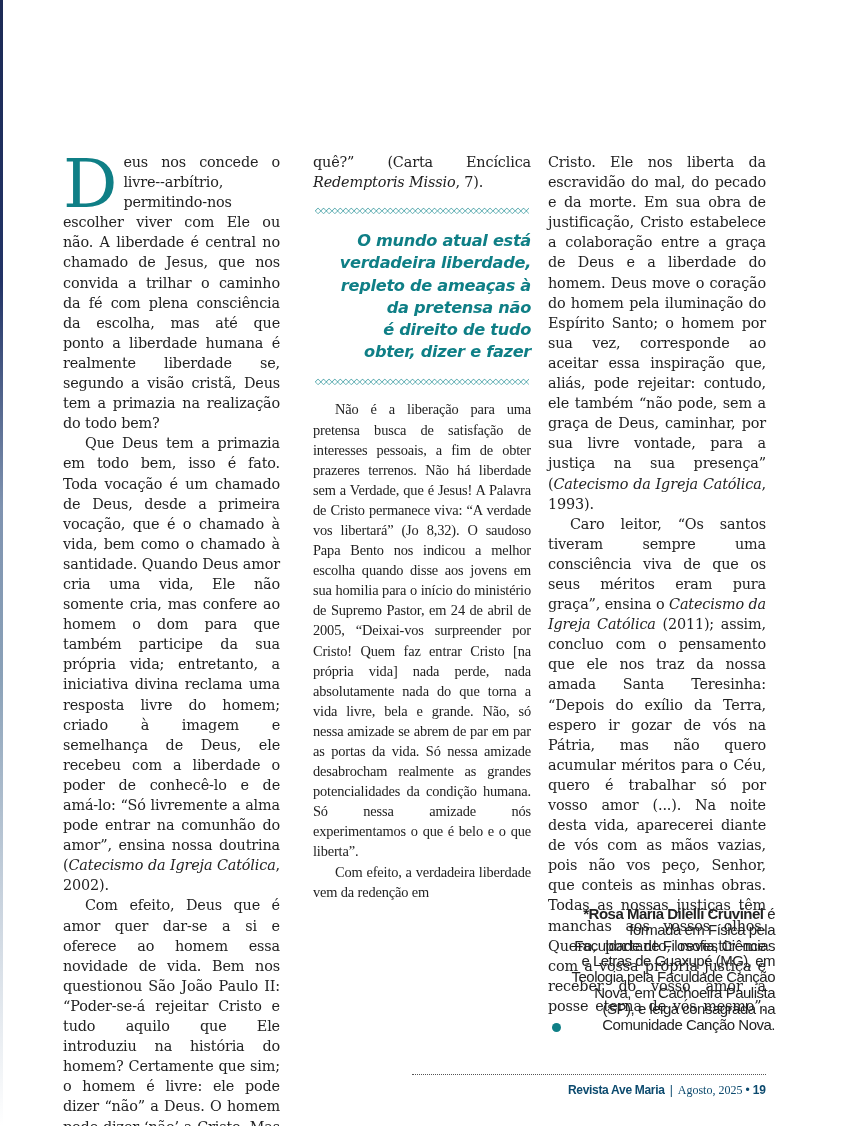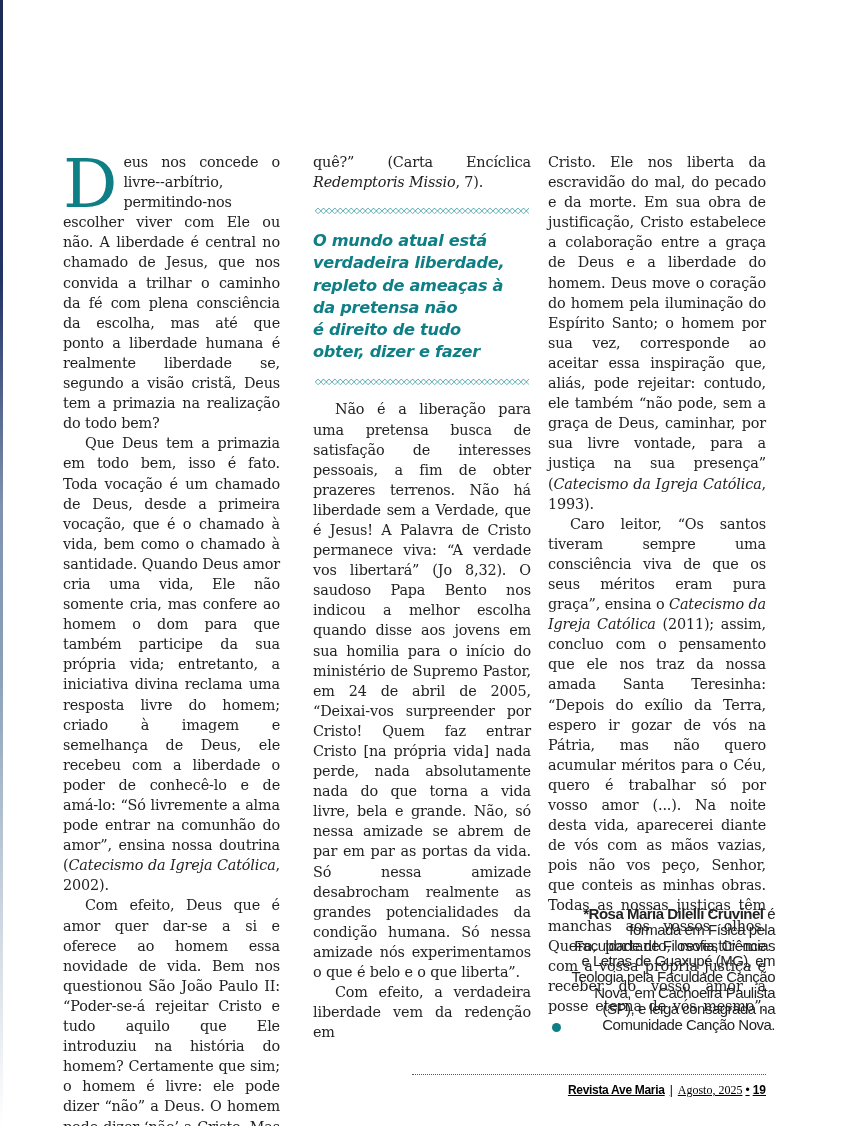--- a/index.html
+++ b/index.html
@@ -28,45 +28,44 @@
       float: left; font-size: 68px; line-height: 56px; color: #0f7f86;
       margin: 4px 6px 0 0; font-family: "DejaVu Serif", serif;
     }
     i { font-style: italic; }
     .divider {
       height: 10px; margin: 14px 2px 0 2px; overflow: hidden; white-space: nowrap;
       color: #1a8a90; font-size: 8px; line-height: 10px; letter-spacing: -0.6px;
       font-family: "DejaVu Sans", sans-serif;
     }
     .pullquote {
-      margin: 14px 0 12px 0; text-align: left; color: #0f7f86;
+      margin: 14px 0 12px 0; text-align: right; color: #0f7f86;
       font-family: "DejaVu Sans", sans-serif; font-weight: bold; font-style: italic;
       font-size: 16.2px; line-height: 22.2px; letter-spacing: -0.3px;
     }
     .pullquote span { display: block; }
-    .col2 .after-quote { margin-top: 12px; }
+    .col2 .after-quote { margin-top: 12px; font-family: Liberation Serif, serif; }
     .end-dot {
       display: inline-block; width: 9px; height: 9px; border-radius: 50%;
       background: #0f7f86; margin-left: 4px; vertical-align: -1px;
     }
     .bio {
       position: absolute; left: 570px; top: 906px; width: 205px;
       font-family: "Liberation Sans", sans-serif; font-size: 15px; line-height: 15.8px;
       text-align: right; color: #222; letter-spacing: -0.5px;
     }
     .bio b { font-weight: bold; }
     .footer-rule {
       position: absolute; left: 412px; top: 1074px; width: 354px; height: 0;
       border-top: 1px dotted #555;
     }
     .footer {
       position: absolute; right: 84px; top: 1083px;
-      font-family: "Liberation Sans", sans-serif; font-size: 12px; color: #000000;
+      font-family: "Liberation Sans", sans-serif; font-size: 12px; color: #0c4a6e;
       white-space: nowrap;
-      text-decoration: underline;
     }
     .footer .mag { font-weight: bold; letter-spacing: -0.3px; }
     .footer .sep { margin: 0 5px; }
     .footer .date { font-family: "Liberation Serif", serif; }
     .footer .bullet { margin: 0 3px; }
     .footer .page { font-weight: bold; }
   </style>
 </head>
 <body>
 

